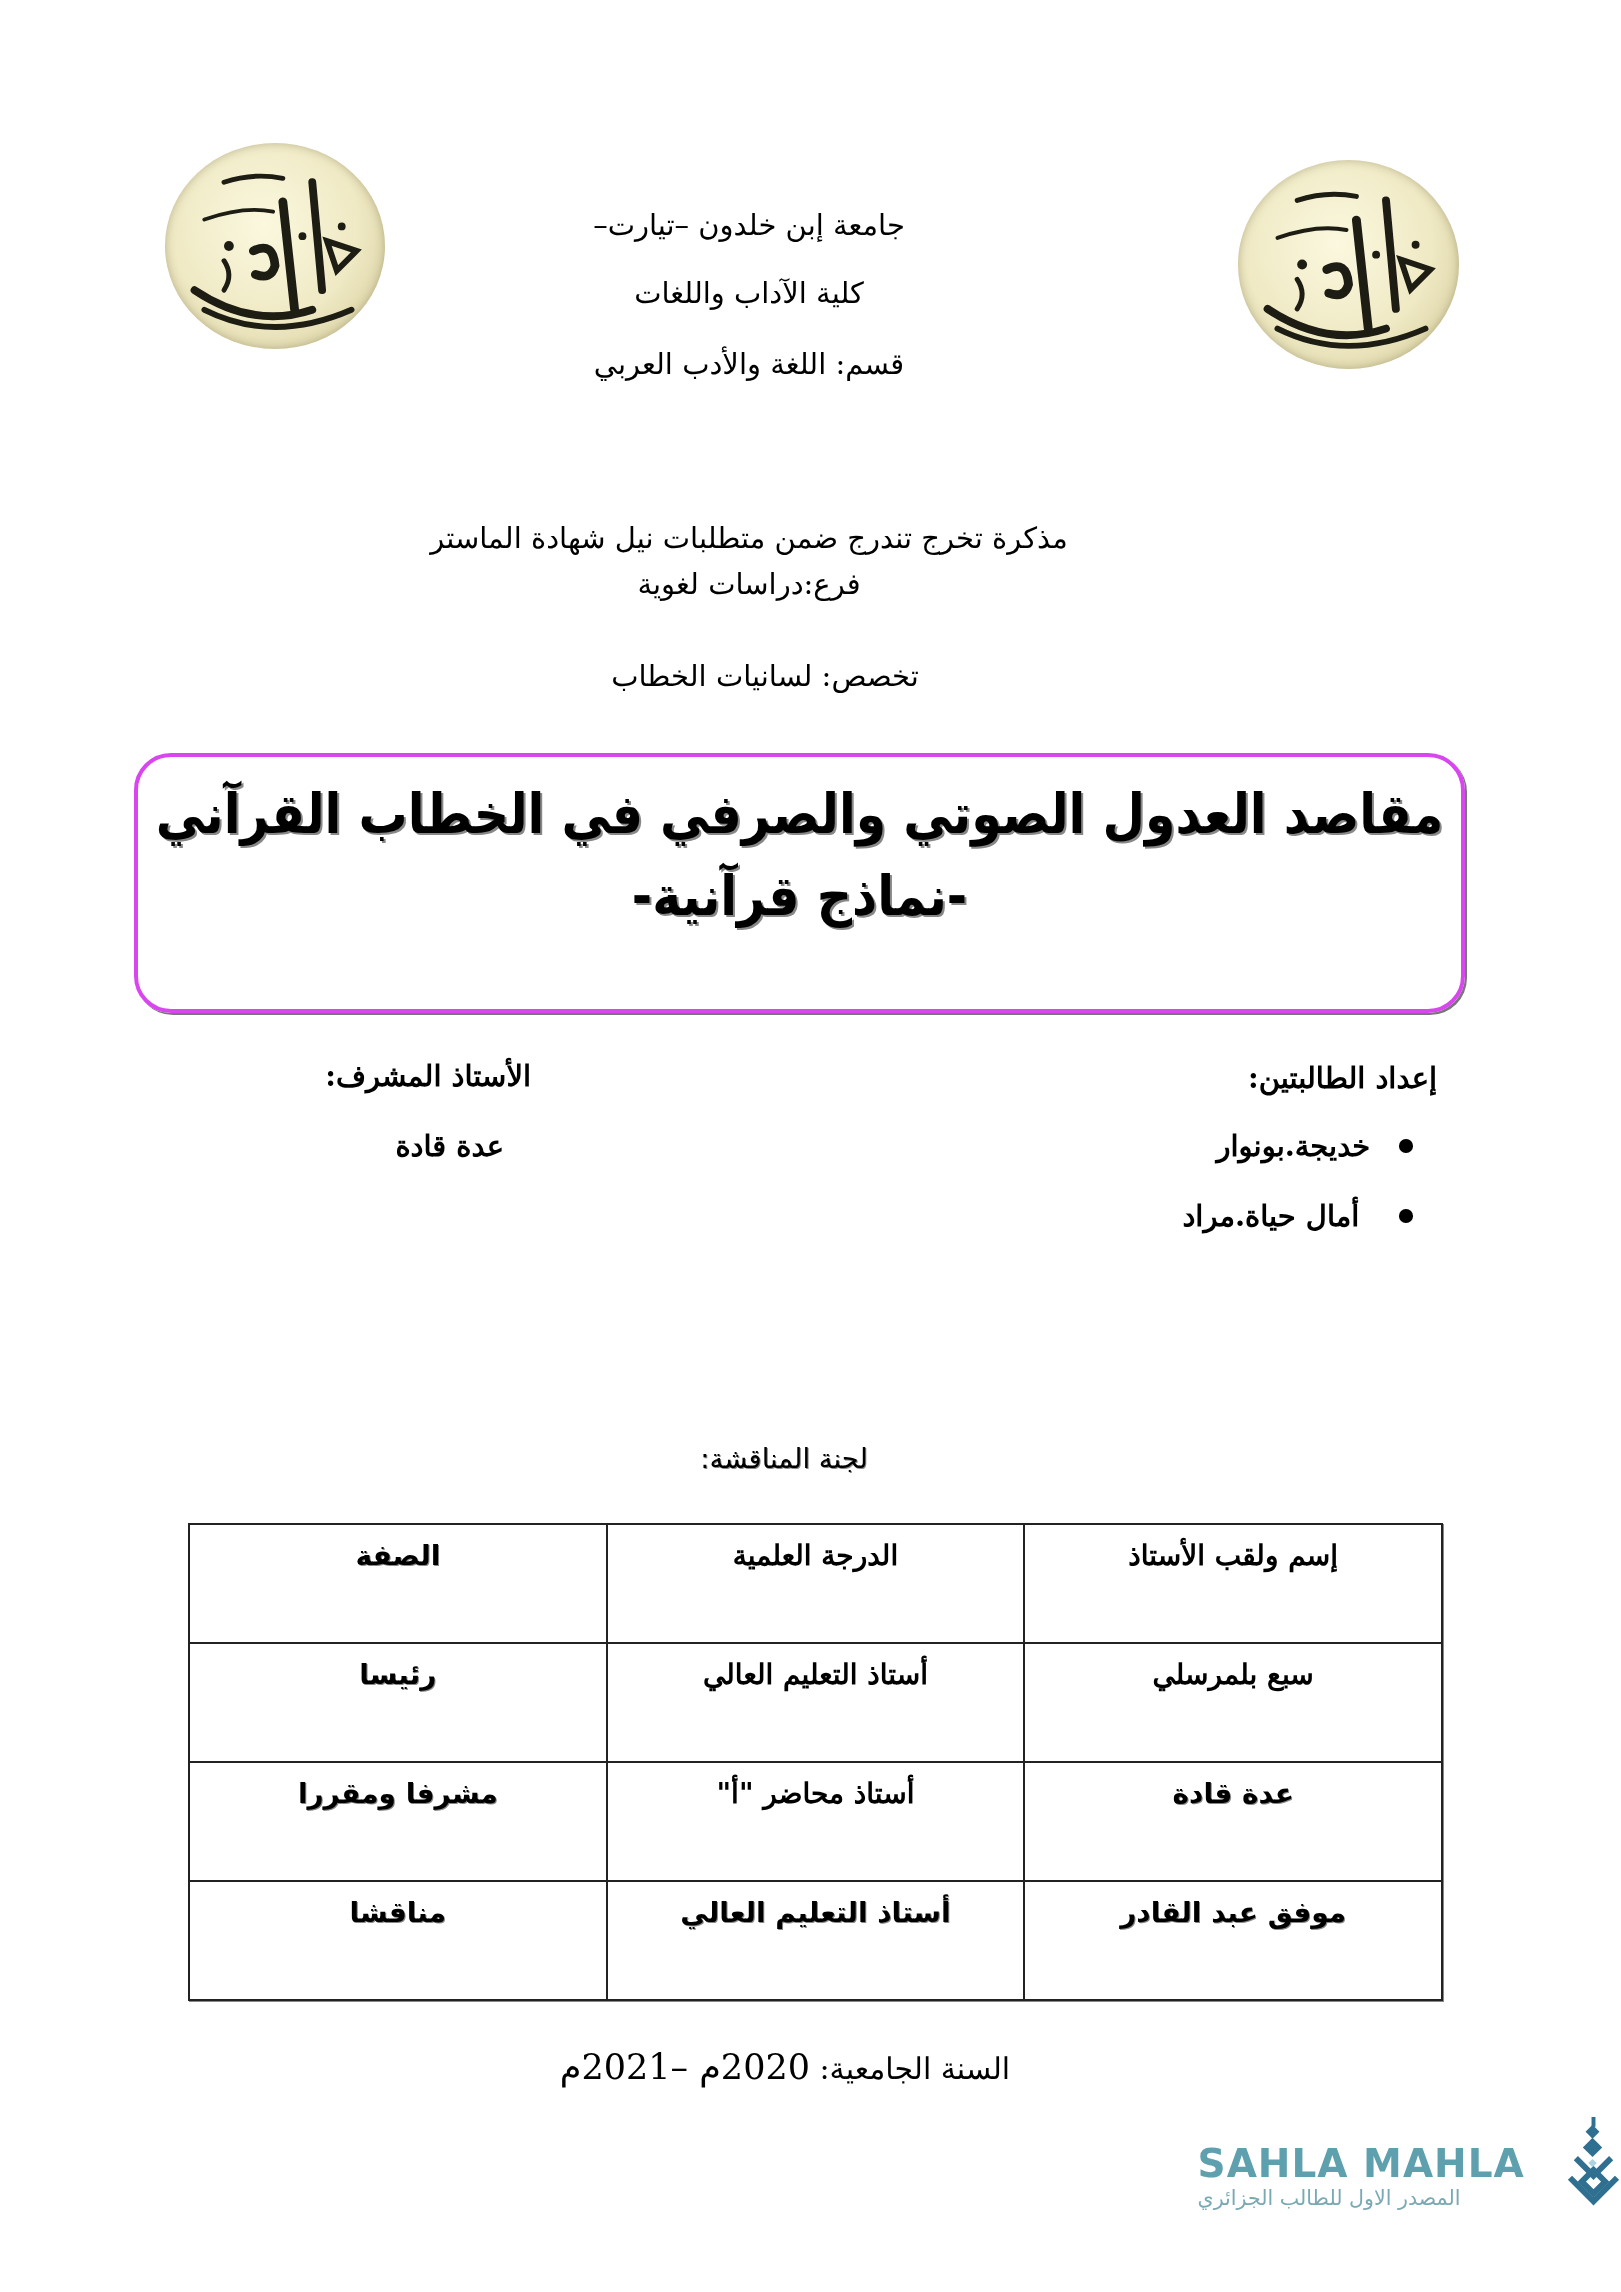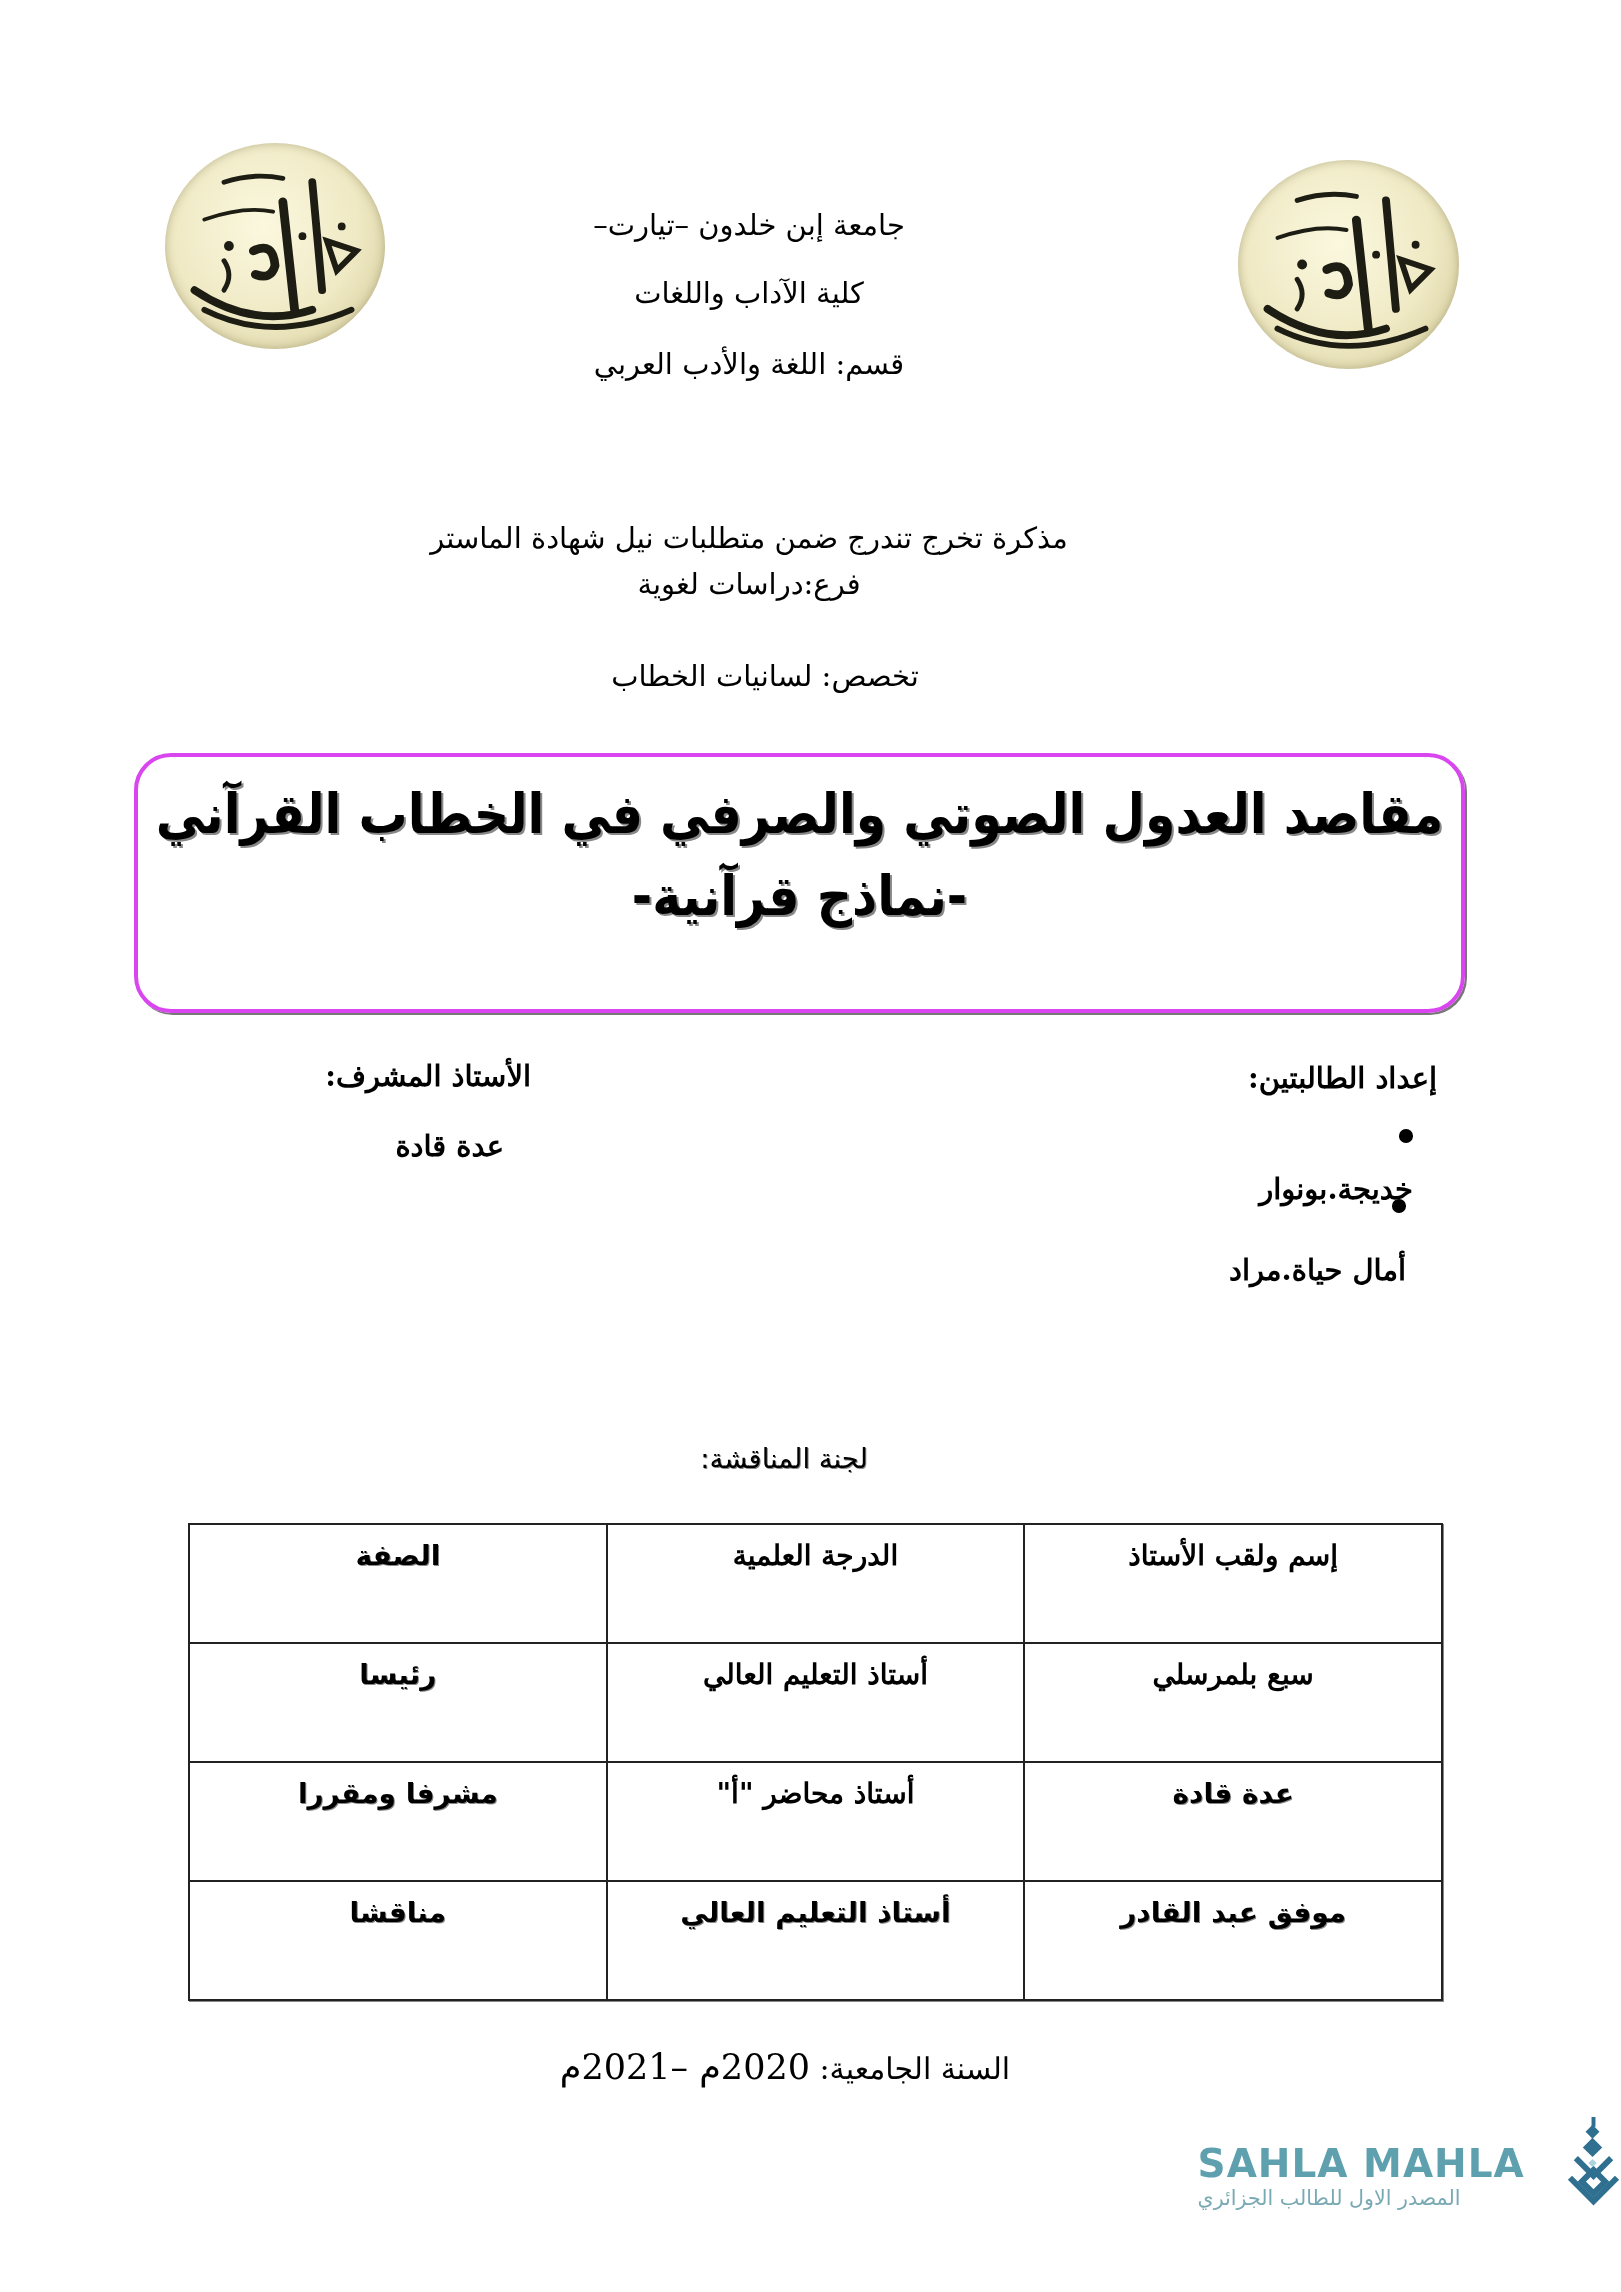--- a/index.html
+++ b/index.html
@@ -67,25 +67,25 @@
       position: absolute;
       font-weight: bold;
       font-size: 29px;
       direction: rtl;
       white-space: nowrap;
     }
     .student {
       position: absolute;
       direction: rtl;
       display: flex;
+      align-items: center;
       gap: 29px;
       font-weight: bold;
       font-size: 29px;
       white-space: nowrap;
-      flex-direction: column;
     }
     .bullet {
       width: 13.7px;
       height: 13.7px;
       border-radius: 50%;
       background: #000;
       display: inline-block;
     }
 
     
@@ -210,21 +210,21 @@
 <div class="title-box">
   <div class="title-line" style="top:29px;">مقاصد العدول الصوتي والصرفي في الخطاب القرآني</div>
   <div class="title-line" style="top:111px;">-نماذج قرآنية-</div>
 </div>
 
 <div class="label" style="right:184px; top:1061px;">إعداد الطالبتين:</div>
 <div class="student" style="right:208px; top:1129px;">
   <span class="bullet"></span>
   <span>خديجة.بونوار</span>
 </div>
-<div class="student" style="right:215px; top:1199px;gap:40px;">
+<div class="student" style="right:208px; top:1199px;gap:40px;">
   <span class="bullet"></span>
   <span>أمال حياة.مراد</span>
 </div>
 
 <div class="label" style="right:1090px; top:1059px;">الأستاذ المشرف:</div>
 <div class="label" style="right:1117px; top:1129px;">عدة قادة</div>
 
 <div class="center-line" style="top:1443px; font-size:27.4px; font-family:'DejaVu Sans','Liberation Sans',sans-serif; text-shadow:1px 1px 0 #888;padding-left:35px;">لجنة المناقشة:</div>
 
 <table class="committee-table">

